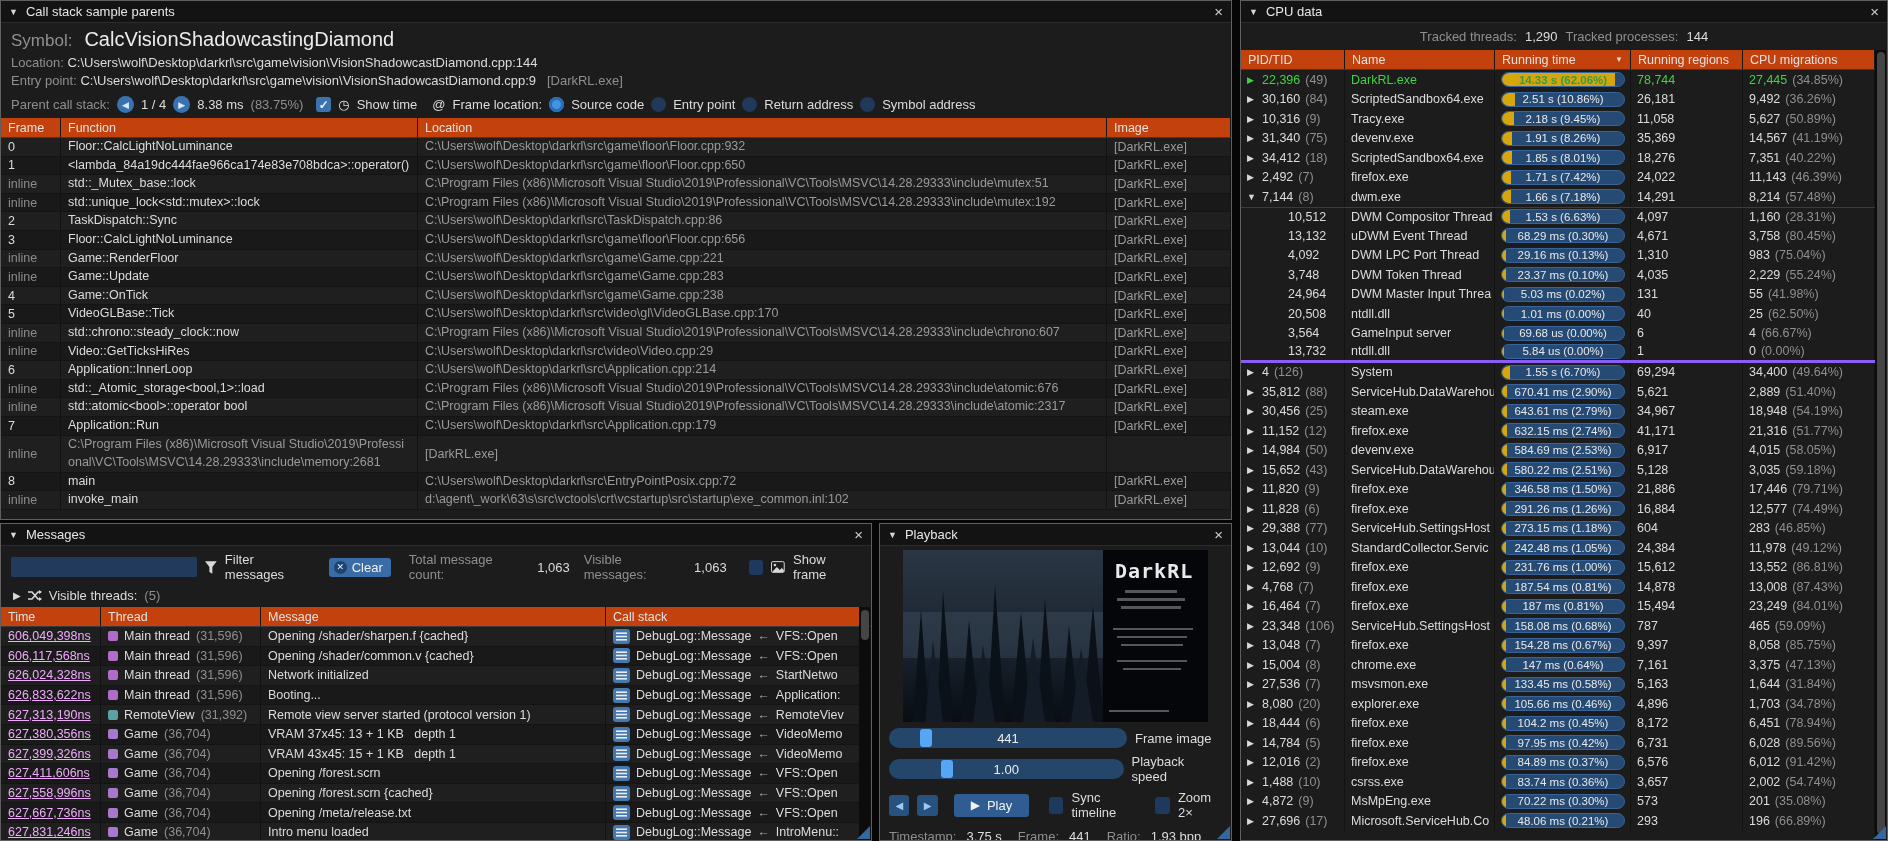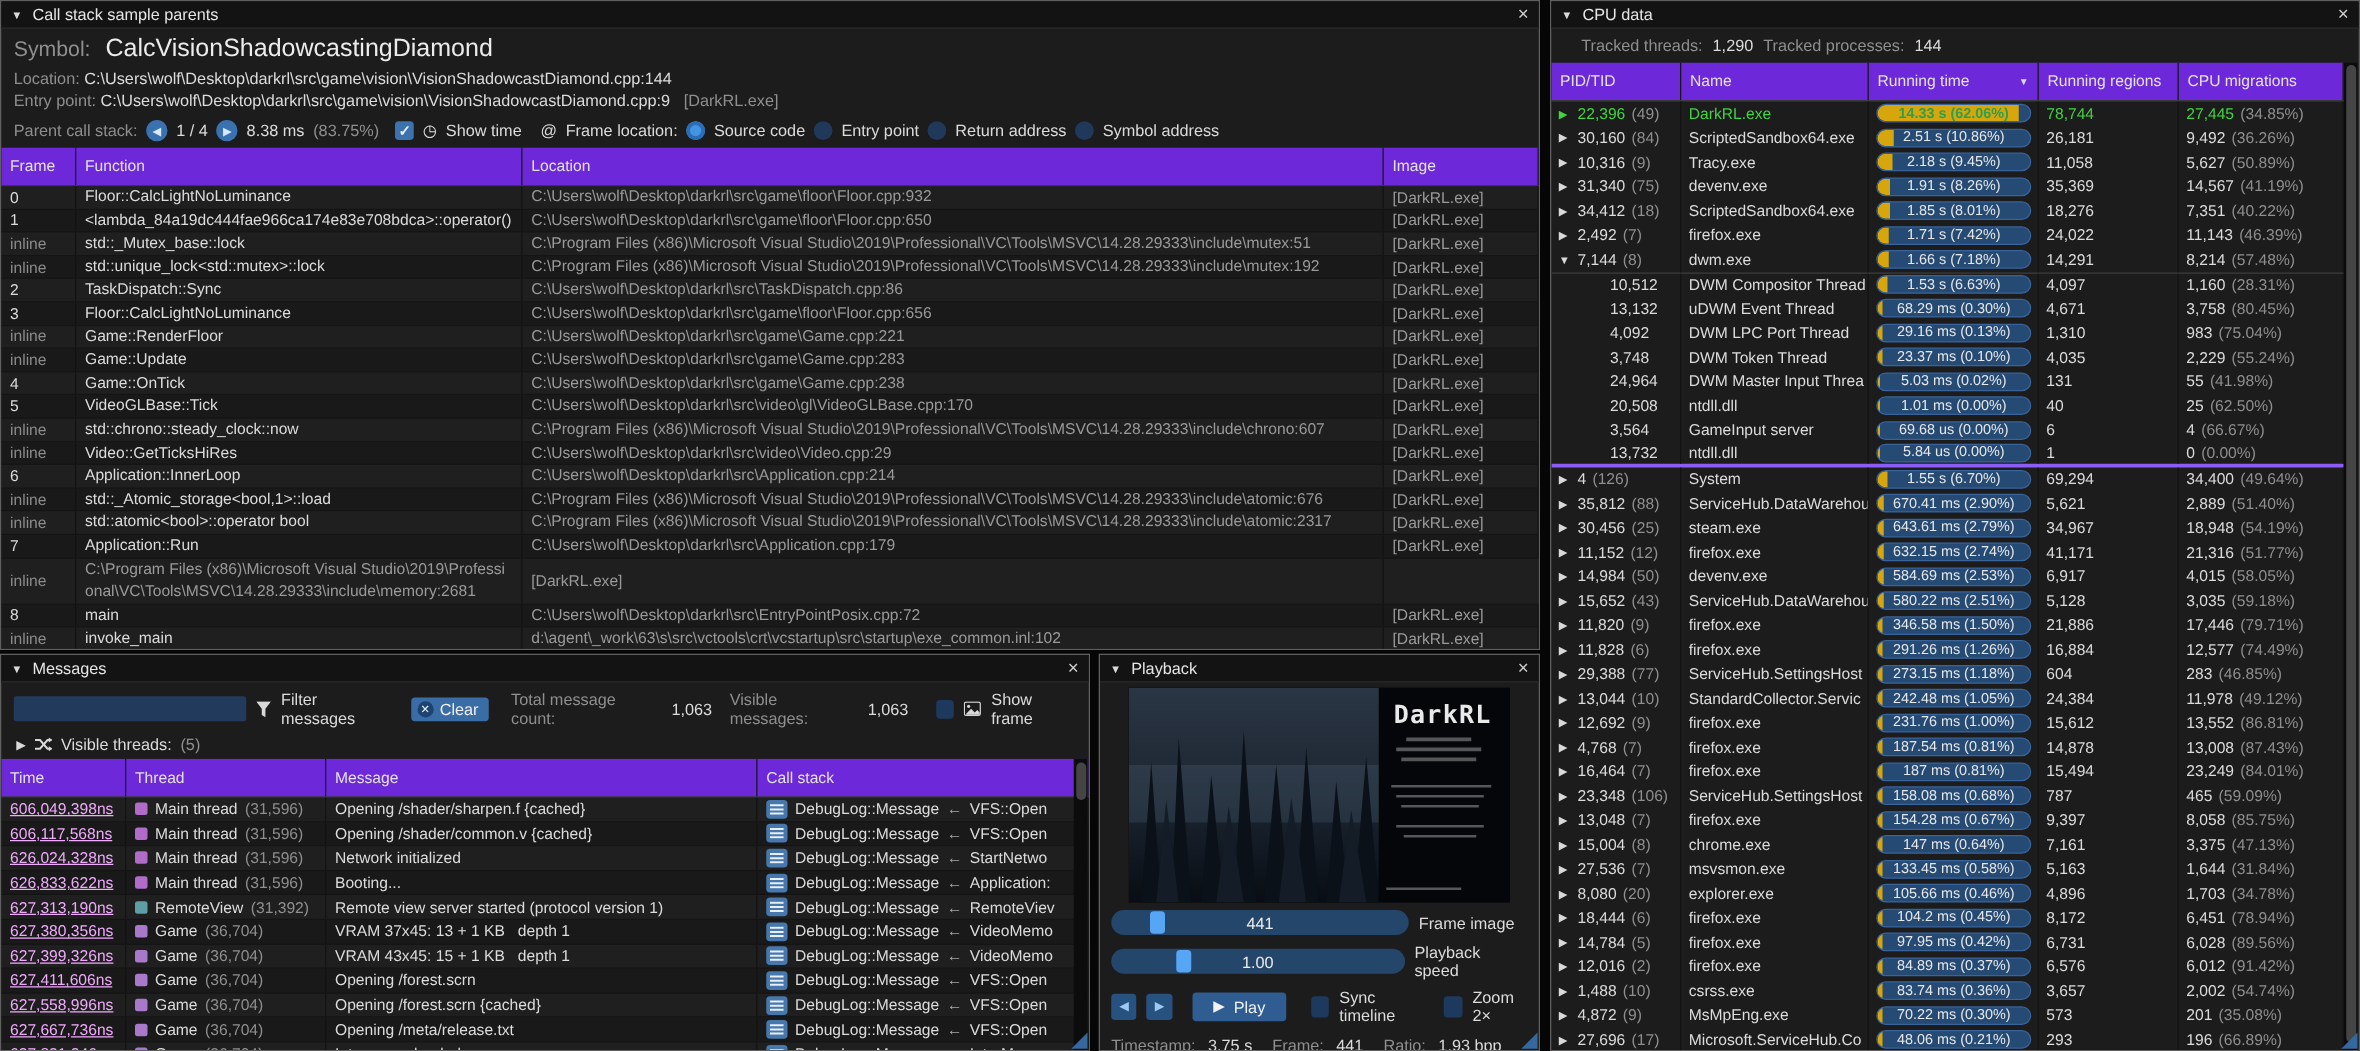--- a/index.html
+++ b/index.html
@@ -18,21 +18,21 @@
   .cs-symbol { font-size:20px; color:#ececec; margin-bottom:4px; display:flex; gap:12px; align-items:baseline;}
   .cs-symbol .lbl { font-size:17px; color:#8f8f8f; }
   .cs-line { margin-bottom:3px; }
   .cs-toolbar { flex:none; display:flex; align-items:center; gap:7px; padding:3px 10px 5px 10px; font-size:13px; color:#dcdcdc; }
   .navbtn { width:17px; height:17px; border-radius:50%; background:#3a72b0; color:#d7e9fc; font-size:9px; display:flex; align-items:center; justify-content:center; }
   .chk { width:15px; height:15px; border-radius:3px; background:#3c72ad; display:flex; align-items:center; justify-content:center; color:#eaf4ff; font-size:12px; font-weight:bold; }
   .chk.off { background:#1d3a5e; color:transparent; }
   .radio { width:15px; height:15px; border-radius:50%; background:#20395a; }
   .radio.on { background:#4494e4; box-shadow:inset 0 0 0 3px #2b6cb4; }
   .grid-table { flex:1; overflow:hidden; font-size:12.5px; position:relative; }
-  .grid-head { display:grid; background:#6d28d9; color:#e2e2e2; height:31px; align-items:center; border-bottom:1px solid #3a3a3a; }
+  .grid-head { display:grid; background:#c2410c; color:#e2e2e2; height:20px; align-items:center; border-bottom:1px solid #3a3a3a; }
   .grid-head > div { padding:0 7px; border-right:1px solid #171717; height:100%; display:flex; align-items:center; gap:4px; overflow:hidden; white-space:nowrap; }
   .cs-grid { grid-template-columns:60px 357px 689px 124px; }
   .cs-row { display:grid; grid-template-columns:60px 357px 689px 124px; height:18.6px; align-items:center; border-bottom:1px solid #141414; }
   .cs-row.wrap { height:37px; }
   .cs-row:nth-child(odd) { background:#1f1f1f; }
   .cs-row:nth-child(even) { background:#191919; }
   .cs-row > div { padding:0 7px; border-right:1px solid #121212; overflow:hidden; white-space:nowrap; height:100%; display:flex; align-items:center; }
   .cs-row .c-fn, .cs-row .c-loc { white-space:normal; word-break:break-all; line-height:17.5px; }
   .c-frame { color:#dcdcdc; } .c-frame.inline { color:#8b8b8b; }
   .c-fn { color:#dcdcdc; } .c-loc { color:#9a9a9a; } .c-img { color:#9a9a9a; }
@@ -63,21 +63,21 @@
   .slider { position:relative; width:238px; height:20px; background:#24466b; border-radius:10px; }
   .slider .thumb { position:absolute; top:1px; width:12px; height:18px; background:#57a5f5; border-radius:3px; }
   .slider .val { position:absolute; inset:0; display:flex; align-items:center; justify-content:center; color:#ececec; }
   .pb-btnrow { display:flex; align-items:center; gap:8px; }
   .sqbtn { width:24px; height:21px; background:#27517f; border-radius:3px; color:#9dc8f2; font-size:10px; display:flex; align-items:center; justify-content:center; }
   .playbtn { width:88px; height:23px; background:#2f5c91; border-radius:3px; color:#f2f2f2; display:flex; align-items:center; justify-content:center; gap:7px; }
   .pb-status { display:flex; gap:10px; align-items:center; padding-top:3px; }
 
   
   #cpu-panel { left:1240px; top:0; width:648px; height:841px; }
-  .cpu-tracked { flex:none; display:flex; gap:8px; padding:6px 24px; font-size:13px; align-items:center; }
+  .cpu-tracked { flex:none; display:flex; gap:8px; padding:6px 6px; font-size:13px; align-items:center;justify-content:center; }
   .cpu-grid { grid-template-columns:104px 150px 136px 112px 132px; }
   .cpu-rows { flex:1; overflow:hidden; position:relative; margin-right:12px; }
   .cpu-row { display:grid; grid-template-columns:104px 150px 136px 112px 132px; height:19.5px; align-items:center; }
   .cpu-row > div { padding:0 6px; border-right:1px solid #121212; overflow:hidden; white-space:nowrap; height:100%; display:flex; align-items:center; gap:5px; }
   .cpu-row.sep-top { border-top:1px solid #3c3c3c; }
   .cpu-row.sep-bottom { border-bottom:3px solid #8b5cf6; }
   .p-arrow { font-size:9px; color:#d9d9d9; width:10px; flex:none; }
   .p-pid { color:#dcdcdc; } .p-name { color:#dcdcdc; } .p-reg { color:#dcdcdc; } .p-mig { color:#dcdcdc;text-align:right; }
   .bar { position:relative; width:124px; height:15px; background:#254a73; border:1px solid #38639b; border-radius:8px; overflow:hidden; flex:none; }
   .bar .fill { position:absolute; left:0; top:0; bottom:0; background:#d7a60c; border-radius:7px 0 0 7px; }

